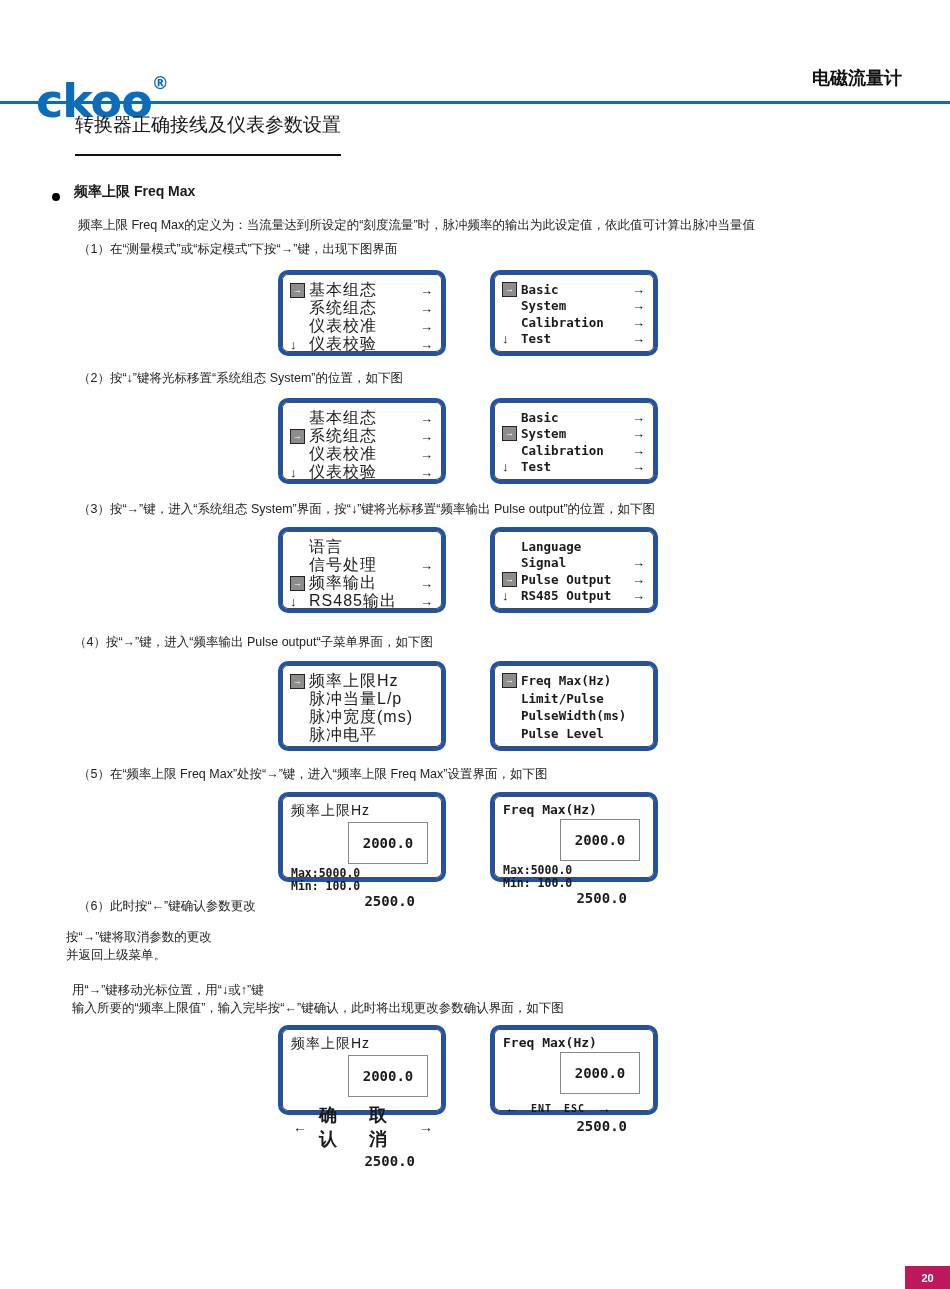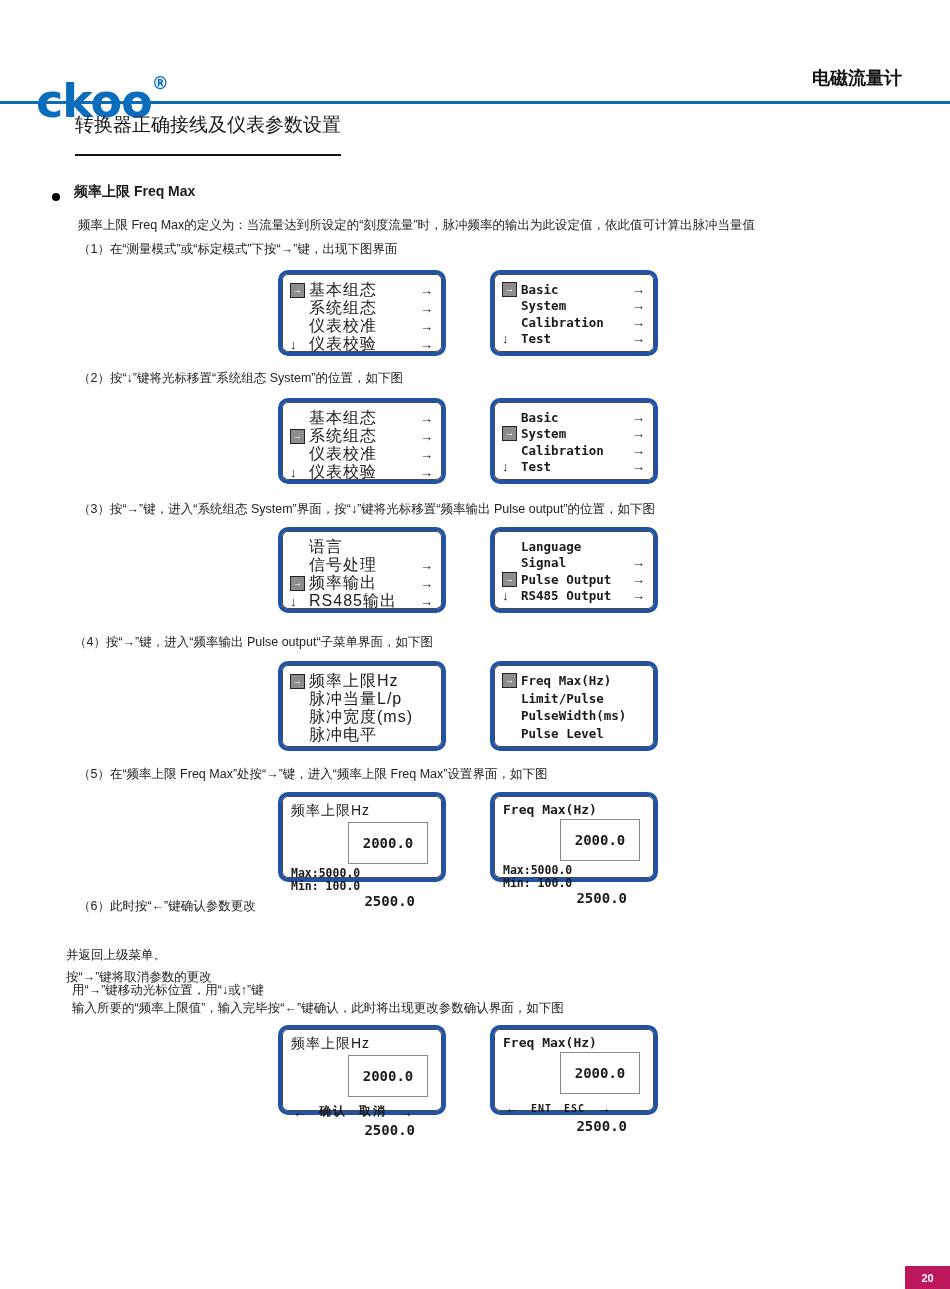--- a/index.html
+++ b/index.html
@@ -41,21 +41,21 @@
   .vtitle-zh{font-size:14px;letter-spacing:1px;}
   .vtitle-en{font-family:"DejaVu Sans Mono","Liberation Mono",monospace;font-size:13px;font-weight:600;}
   .vbox{margin-left:auto;margin-right:5px;margin-top:2px;width:80px;box-sizing:border-box;
         border:1px solid #888;text-align:center;
         font-family:"DejaVu Sans Mono","Liberation Mono",monospace;font-size:14px;font-weight:600;padding:12px 2px;}
   .mm{font-family:"DejaVu Sans Mono","Liberation Mono",monospace;font-size:11.5px;font-weight:600;line-height:13px;}
   .vbottom{text-align:right;margin-right:18px;
            font-family:"DejaVu Sans Mono","Liberation Mono",monospace;font-size:14px;font-weight:600;}
   .actions{display:flex;align-items:center;gap:12px;margin:6px 0 2px 2px;font-weight:bold;}
   .actions .aarr{font-size:14px;font-weight:bold;}
-  .act-zh{font-size:12px;letter-spacing:2px;}
+  .act-zh{font-size:18px;letter-spacing:2px;}
   .act-en{font-family:"DejaVu Sans Mono","Liberation Mono",monospace;font-size:10px;font-weight:700;letter-spacing:1px;}
 
   
   .badge{left:905px;top:1266px;width:45px;height:23px;background:#be185d;color:#fff;
          font-size:11px;font-weight:bold;display:flex;align-items:center;justify-content:center;}
 </style>
 </head>
 <body>
 
 <div class="abs logo">
@@ -297,21 +297,21 @@
 </div>
 <div class="screen vscreen" style="left:490px;top:792px">
   <div class="vtitle-en">Freq Max(Hz)</div>
   <div class="vbox">2000.0</div>
   <div class="mm" style="margin-top:3px">Max:5000.0</div>
   <div class="mm">Min: 100.0</div>
   <div class="vbottom">2500.0</div>
 </div>
 
 <div class="abs txt" style="left:78px;top:897px;width:700px">（6）此时按“←”键确认参数更改</div>
-<div class="abs txt" style="left:66px;top:968px;width:700px">按“→”键将取消参数的更改</div>
+<div class="abs txt" style="left:66px;top:928px;width:700px">按“→”键将取消参数的更改</div>
 <div class="abs txt" style="left:66px;top:946px;width:700px">并返回上级菜单。</div>
 <div class="abs txt" style="left:72px;top:981px;width:800px">用“→”键移动光标位置，用“↓或↑”键</div>
 <div class="abs txt" style="left:72px;top:999px;width:850px">输入所要的“频率上限值”，输入完毕按“←”键确认，此时将出现更改参数确认界面，如下图</div>
 
 <div class="screen vscreen" style="left:278px;top:1025px">
   <div class="vtitle-zh">频率上限Hz</div>
   <div class="vbox">2000.0</div>
   <div class="actions">
     <span class="aarr">←</span>
     <span class="act-zh">确认</span>

